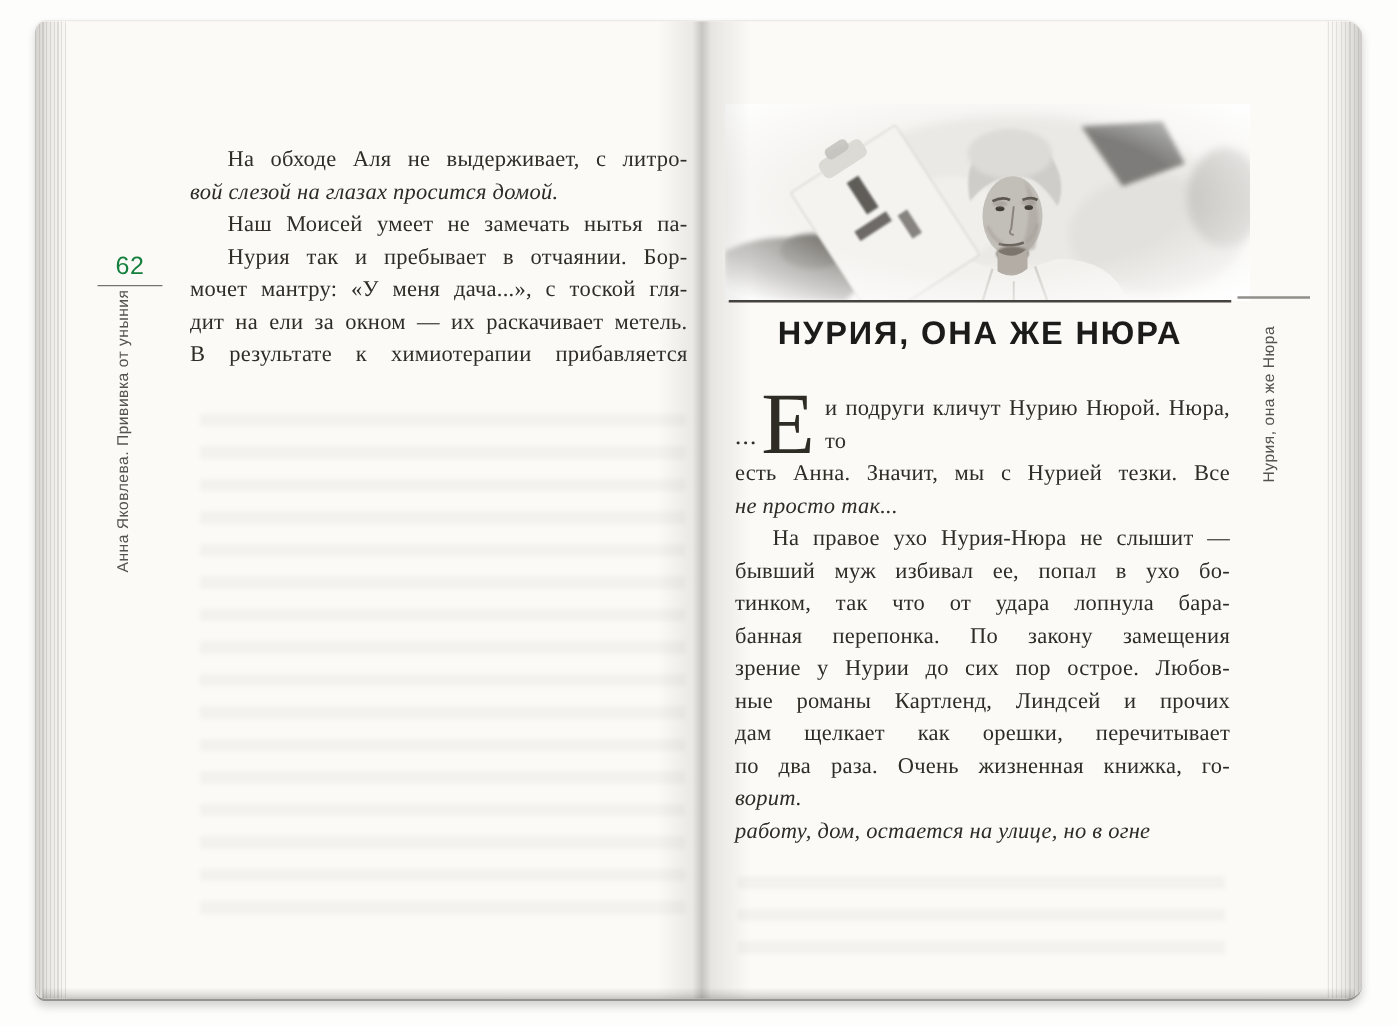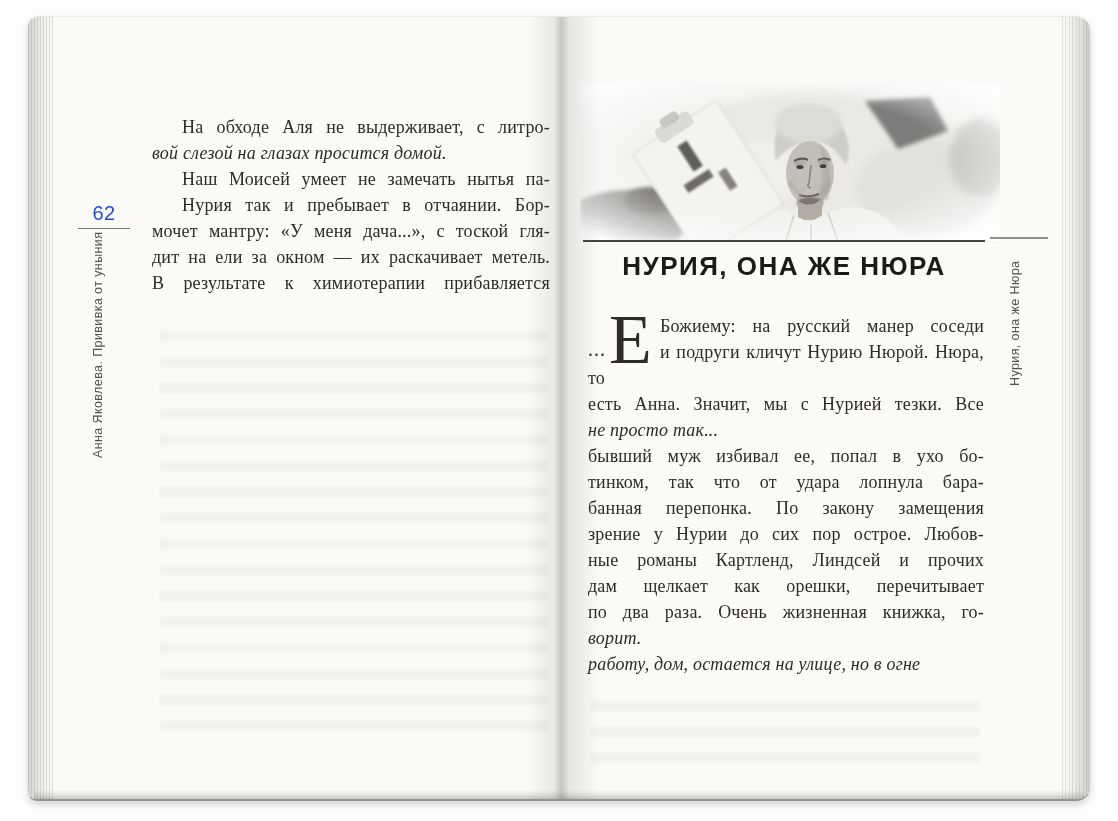--- a/index.html
+++ b/index.html
@@ -30,21 +30,21 @@
   .line{text-align:justify;text-align-last:justify;}
   .line.last{text-align-last:left;font-style:italic;}
   .para.indent .line.first{text-indent:30px;}
   
   .dropcap{position:relative;float:left;width:66px;height:52px;margin:0 6px 0 0;}
   .dc-pre{position:absolute;left:0;bottom:3px;font-size:20px;letter-spacing:1px;color:#2f2b25;}
   .dc-letter{position:absolute;right:2px;bottom:-10px;font-size:70px;line-height:70px;color:#2f2b25;}
   
   .folio{position:absolute;left:24px;top:185px;width:52px;text-align:center;
          font-family:"Liberation Sans","DejaVu Sans",sans-serif;}
-  .folio-num{font-size:20px;color:#1d4ed8;letter-spacing:.5px;}
+  .folio-num{font-size:20px;color:#15803d;letter-spacing:.5px;}
   .folio-rule{margin-top:3px;border-top:1.5px solid #76746f;}
   .vtext{position:absolute;transform:rotate(-90deg);transform-origin:0 0;white-space:nowrap;
          font-family:"Liberation Sans","DejaVu Sans",sans-serif;font-size:12.5px;
          letter-spacing:.4px;color:#555350;line-height:16px;}
   .spine-title{left:36px;top:441px;width:212px;}
   .margin-title{left:442px;top:369px;width:136px;text-align:left;}
   .margin-rule{position:absolute;left:425px;top:220px;width:58px;height:2px;background:rgba(125,123,118,.85);}
   
   .photo{position:absolute;left:15px;top:66px;width:420px;height:158px;}
   .photo svg{display:block;width:100%;height:100%;}
@@ -154,26 +154,26 @@
       <div class="photo-rule"></div>
       <div class="chapter-title">НУРИЯ, ОНА ЖЕ НЮРА</div>
 
       <div class="bodytext right-body">
         <div class="dropcap">
           <span class="dc-pre">...</span>
           <span class="dc-letter">Е</span>
         </div>
         <div>
             <div class="para">
-              <div class="line">Божиему: на русский манер соседи</div>
               <div class="line">и подруги кличут Нурию Нюрой. Нюра, то</div>
               <div class="line">есть Анна. Значит, мы с Нурией тезки. Все</div>
               <div class="line last">не просто так...</div>
             </div>
             <div class="para indent">
+              <div class="line first">На правое ухо Нурия-Нюра не слышит —</div>
               <div class="line">бывший муж избивал ее, попал в ухо бо-</div>
               <div class="line">тинком, так что от удара лопнула бара-</div>
               <div class="line">банная перепонка. По закону замещения</div>
               <div class="line">зрение у Нурии до сих пор острое. Любов-</div>
               <div class="line">ные романы Картленд, Линдсей и прочих</div>
               <div class="line">дам щелкает как орешки, перечитывает</div>
               <div class="line">по два раза. Очень жизненная книжка, го-</div>
               <div class="line last">ворит.</div>
             </div>
             <div class="para indent">

